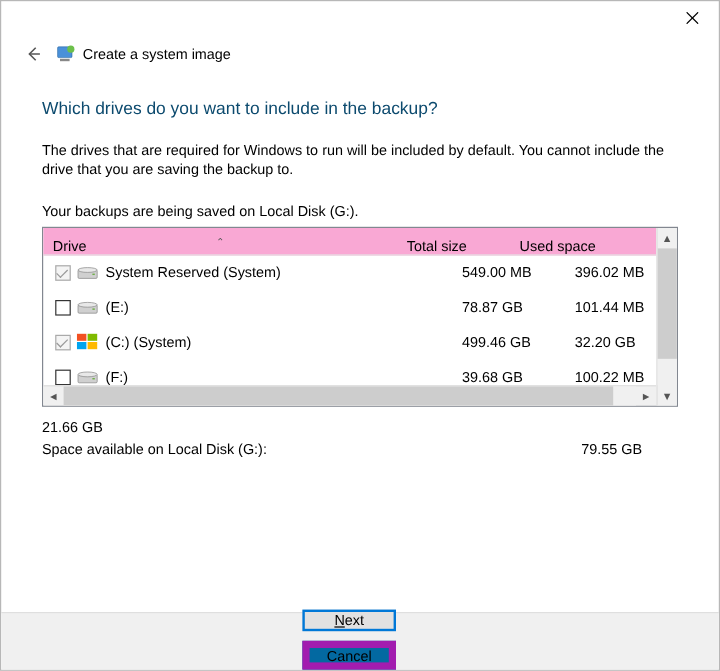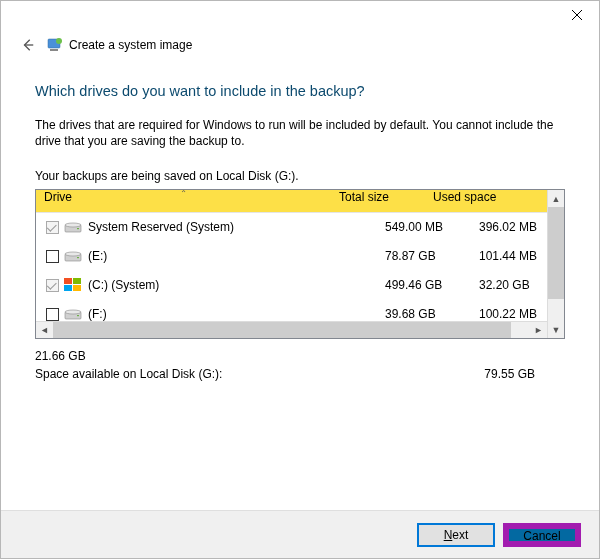--- a/index.html
+++ b/index.html
@@ -89,24 +89,24 @@
     position: relative;
   }
   .list-main {
     flex: 1 1 auto;
     display: flex;
     flex-direction: column;
     overflow: hidden;
   }
   .col-header-row {
     display: flex;
-    background: #fde047;
+    background: #f9a8d4;
     border-bottom: 1px solid #e5e5e5;
     height: 24px;
-    align-items: flex-start;
+    align-items: flex-end;
     font-size: 12px;
     color: #000;
   }
   .col-header-row .col { padding-left: 8px; position: relative; }
   .col.drive  { flex: 0 0 295px; }
   .col.total  { flex: 0 0 94px; }
   .col.used   { flex: 1 1 auto; }
   .sort-caret {
     position: absolute;
     top: -1px;
@@ -199,20 +199,21 @@
 
   .footer {
     border-top: 1px solid #dfdfdf;
     background: #f0f0f0;
     height: 48px;
     display: flex;
     align-items: center;
     justify-content: flex-end;
     padding-right: 18px;
     gap: 8px;
+    flex-direction: column;
   }
   .btn {
     min-width: 78px;
     height: 24px;
     font-size: 12px;
     background: #0369a1;
     border: 6px solid #a21caf;
     cursor: pointer;
     padding: 0 12px;
     font-family: inherit;

